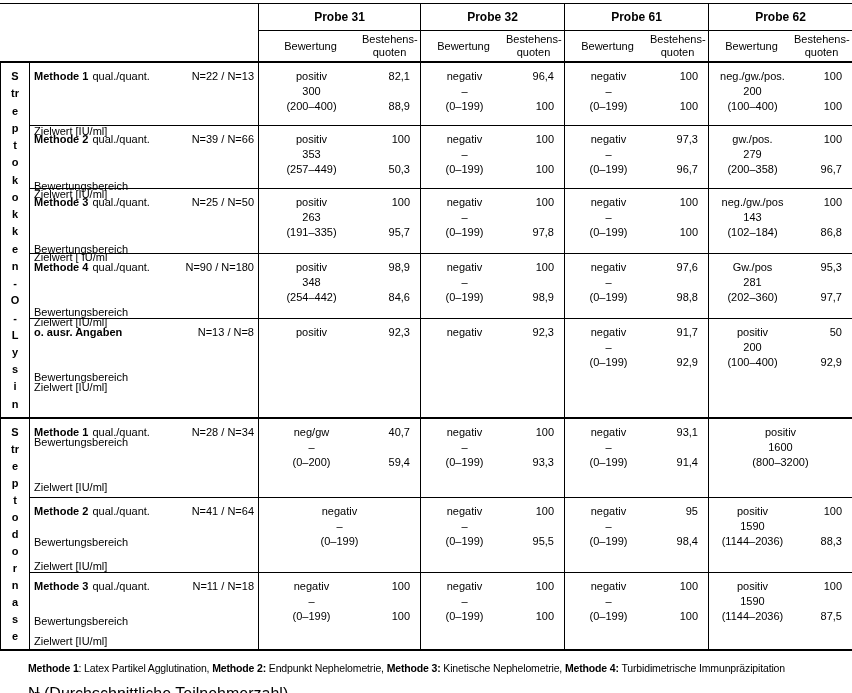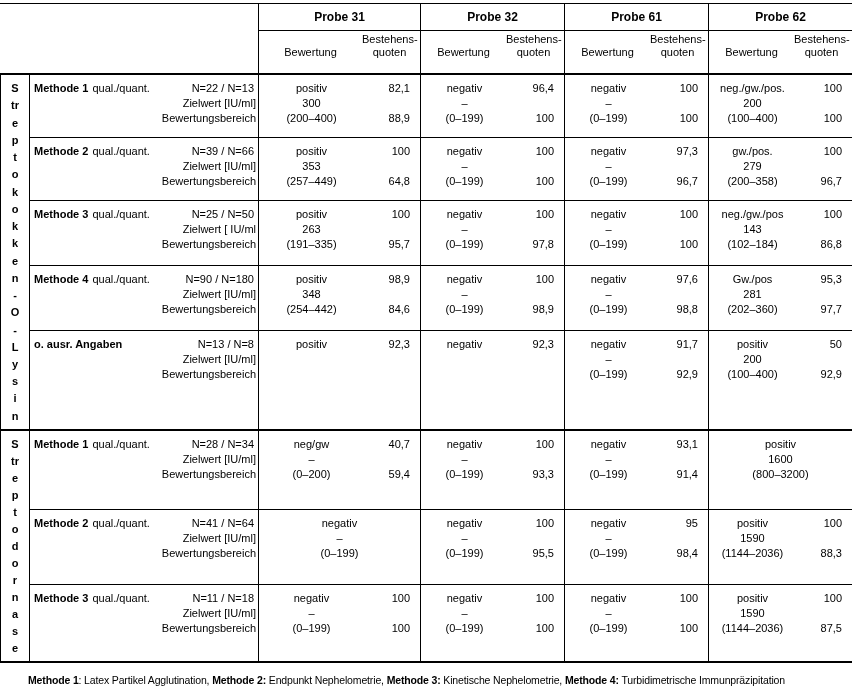--- a/index.html
+++ b/index.html
@@ -3,21 +3,21 @@
 <meta charset="utf-8">
 <style>
   * { box-sizing: border-box; margin: 0; padding: 0; }
   body { background: #fff; }
   .page {
     width: 852px; height: 693px; background: #fff; color: #000;
     font-family: "Liberation Sans", sans-serif; font-size: 11px;
     position: relative; overflow: hidden;
   }
   
-  .header-row { display: flex; border-top: 1px solid #000; border-bottom: 2px solid #000; height: 72px; margin-top: 3px; }
+  .header-row { display: flex; border-top: 1px solid #000; border-bottom: 2px solid #000; height: 60px; margin-top: 3px; }
   .corner { width: 258px; }
   .hgroup { width: 144px; border-left: 1px solid #000; display: flex; flex-direction: column; }
   .hgroup.g0 { width: 162px; }
   .probe-title { height: 27px; border-bottom: 1px solid #000; font-weight: bold; font-size: 12px; display: flex; align-items: center; justify-content: center; }
   .subheads { flex: 1; display: flex; }
   .sub-bew { flex: 1; display: flex; align-items: center; justify-content: center; }
   .sub-quo { width: 58px; text-align: center; padding: 2px 3px 0 0; line-height: 13px; }
   
   .tbody { border-bottom: 2px solid #000; }
   .section { display: flex; }
@@ -29,21 +29,21 @@
   .method-row { display: flex; }
   .method-row + .method-row { border-top: 1px solid #000; }
   .s0 .r0 { height: 62px; } .s0 .r1 { height: 63px; } .s0 .r2 { height: 65px; }
   .s0 .r3 { height: 65px; } .s0 .r4 { height: 99px; }
   .s1 .r0 { height: 78px; } .s1 .r1 { height: 75px; } .s1 .r2 { height: 77px; }
   .label-cell { width: 228px; padding: 6px 2px 0 4px; line-height: 15px; }
   .l1 { display: flex; white-space: nowrap; }
   .mname { font-weight: bold; }
   .qual { margin-left: 4px; }
   .ncount { margin-left: auto; padding-right: 2px; }
-  .l2, .l3 { text-align: right; }
+  .l2, .l3 { text-align: left; margin-top: 40px; }
   .data-group { display: flex; width: 144px; border-left: 1px solid #000; padding-top: 6px; line-height: 15px; }
   .data-group.first { width: 162px; }
   .bew { flex: 1; text-align: center; }
   .quo { width: 56px; text-align: right; padding-right: 10px; }
   .dline { height: 15px; }
   
   .footnotes { margin: 11px 0 0 28px; width: 788px; }
   .fn-methods { font-size: 10.5px; line-height: 13px; letter-spacing: -0.15px; }
   .fn-n { margin-top: 10px; font-size: 16px; }
 </style>
@@ -194,21 +194,21 @@
             </div>
             <div class="data-group first">
               <div class="bew">
                 <div class="dline">positiv</div>
                 <div class="dline">353</div>
                 <div class="dline">(257–449)</div>
               </div>
               <div class="quo">
                 <div class="dline">100</div>
                 <div class="dline"></div>
-                <div class="dline">64,8</div>
+                <div class="dline">50,3</div>
               </div>
             </div>
             <div class="data-group">
               <div class="bew">
                 <div class="dline">negativ</div>
                 <div class="dline">–</div>
                 <div class="dline">(0–199)</div>
               </div>
               <div class="quo">
                 <div class="dline">100</div>

